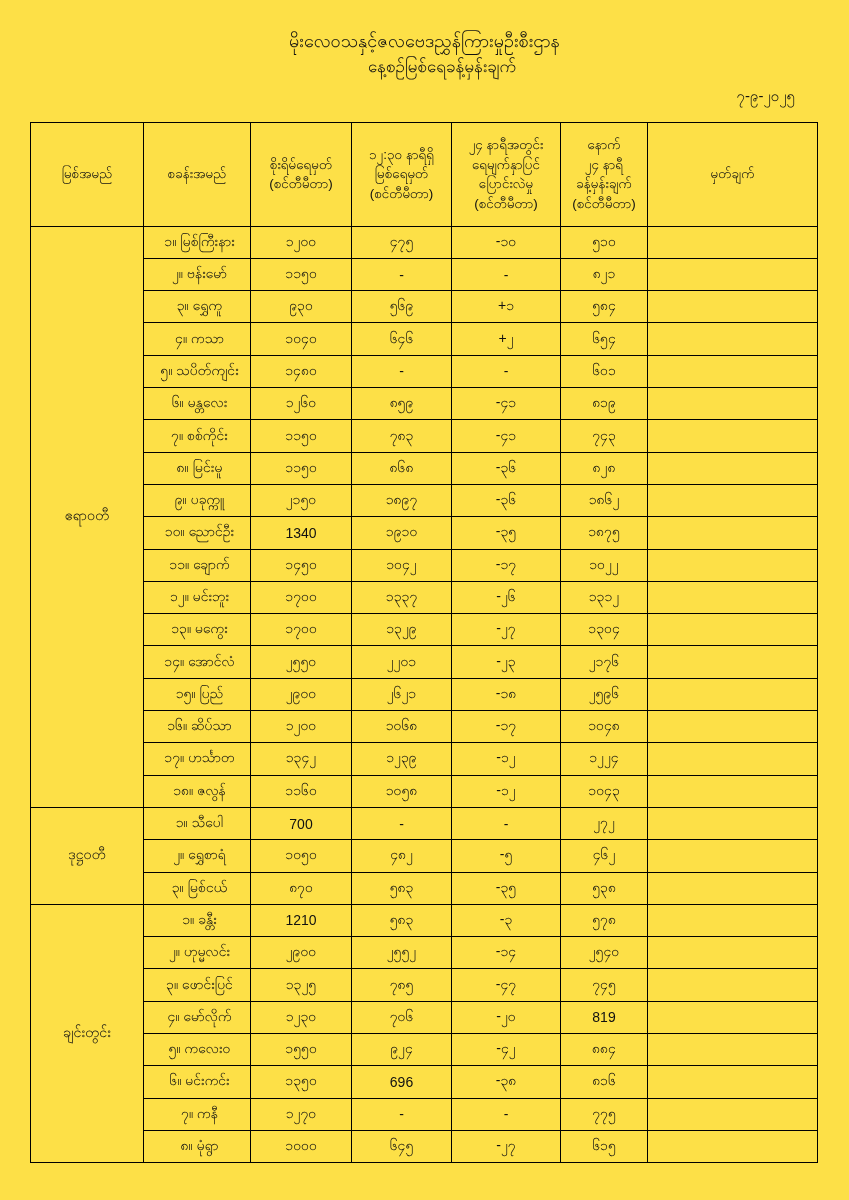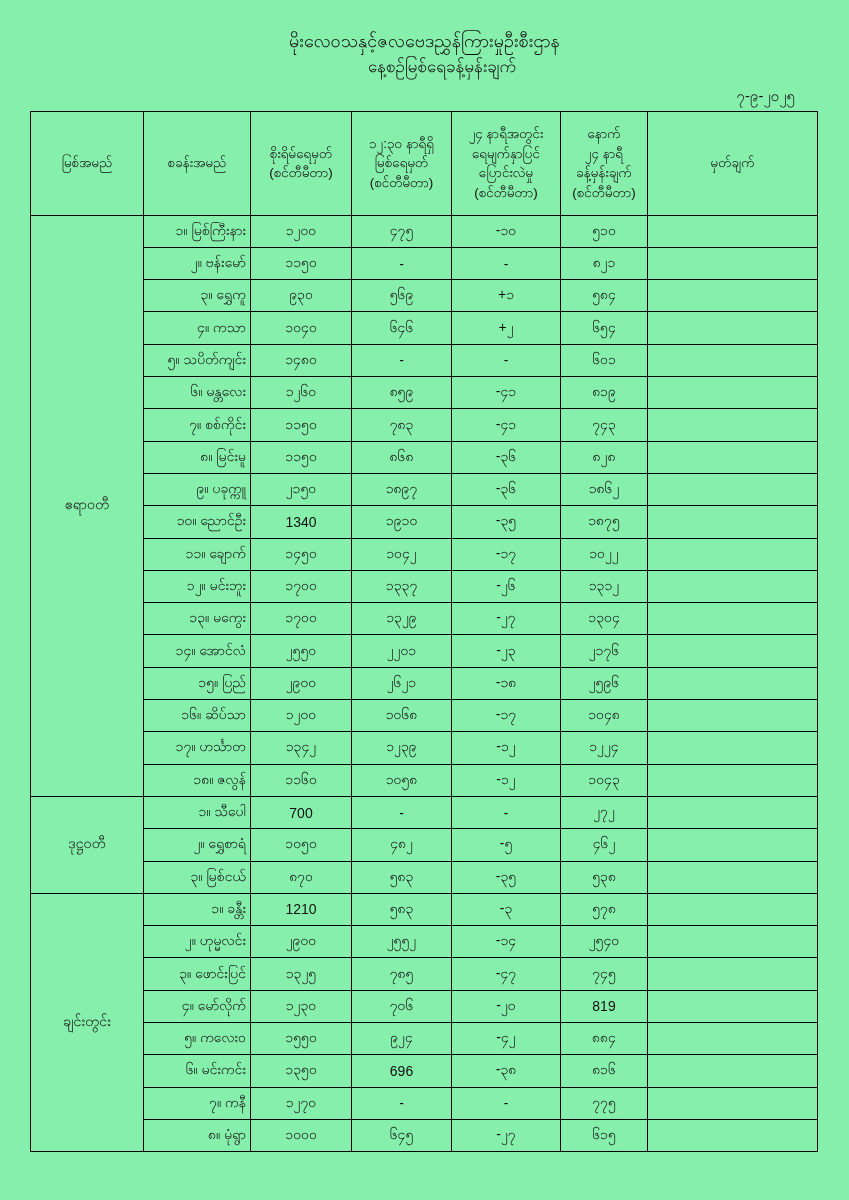--- a/index.html
+++ b/index.html
@@ -2,32 +2,32 @@
 <html lang="my"><head>
 <meta charset="utf-8">
 <style>
   * { margin: 0; padding: 0; box-sizing: border-box; }
   html, body { background: #e8e8e8; }
   .page {
     position: relative;
     width: 849px;
     height: 1200px;
     margin: 0 auto;
-    background: #86efac;
+    background: #fde047;
     color: #111111;
     font-family: "Liberation Sans", sans-serif;
   }
   .title-block { padding-top: 28px; text-align: center; }
   .title-line1 { font-size: 18px; line-height: 1.45; }
   .title-line2 { font-size: 17px; line-height: 1.5; padding-left: 35px; }
   .date-row {
     text-align: right;
     padding-right: 54px;
     margin-top: 6px;
-    margin-bottom: 3px;
+    margin-bottom: 14px;
     font-size: 15px;
   }
   table.river-table {
     margin-left: 30px;
     width: 787px;
     border-collapse: collapse;
     table-layout: fixed;
   }
   .river-table th, .river-table td {
     border: 1.5px solid #000000;
@@ -43,21 +43,21 @@
     white-space: pre-line;
     padding: 2px;
   }
   .river-table td {
     height: 32.3px;
     font-size: 14px;
     text-align: center;
     padding: 1px 4px;
   }
   .river-table td.station-cell {
-    text-align: right;
+    text-align: center;
     padding-left: 9px;
   }
   .river-table td.river-cell {
     text-align: center;
     font-size: 14.5px;
     font-family: Liberation Mono, monospace;
   }
 </style>
 </head>
 <body>

